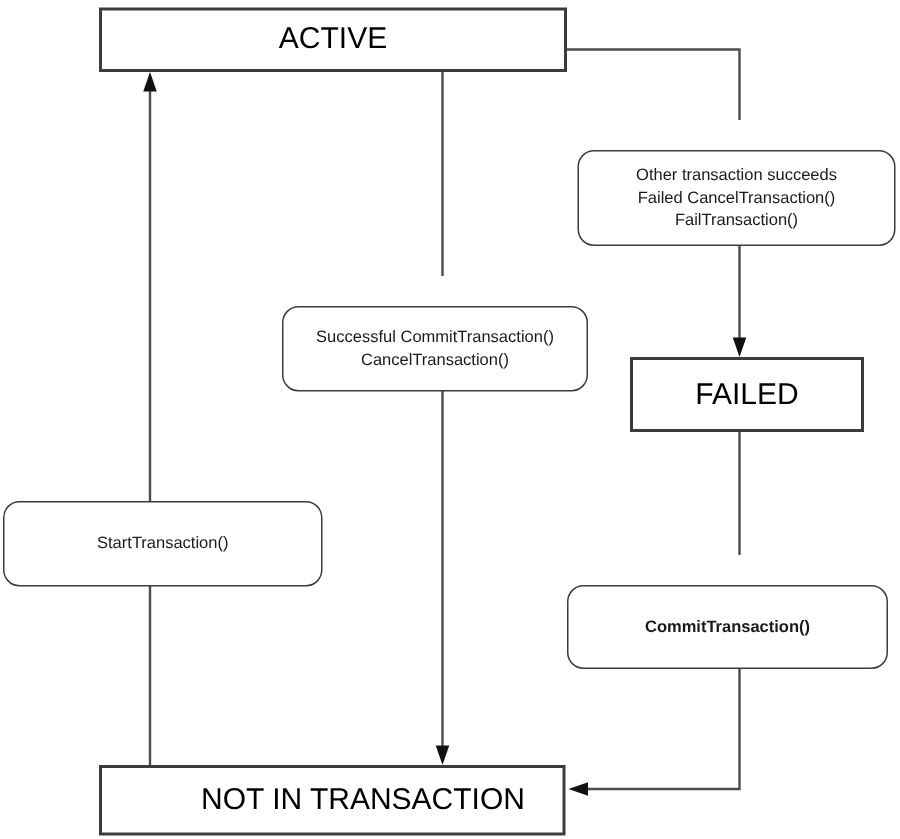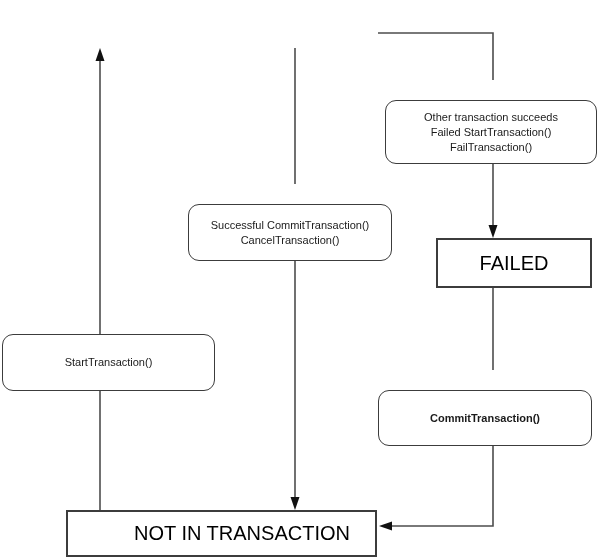--- a/index.html
+++ b/index.html
@@ -68,32 +68,35 @@
 
     <polyline points="378,33 493,33 493,80" fill="none" stroke="#4d4d4d" stroke-width="1.6"></polyline>
     <line x1="493" y1="143" x2="493" y2="226" stroke="#4d4d4d" stroke-width="1.6"></line>
     <polygon points="493,238 488.5,225 497.5,225" fill="#111111"></polygon>
 
     <line x1="493" y1="288" x2="493" y2="370" stroke="#4d4d4d" stroke-width="1.6"></line>
     <polyline points="493,425 493,526 391,526" fill="none" stroke="#4d4d4d" stroke-width="1.6"></polyline>
     <polygon points="379,526 392,521.5 392,530.5" fill="#111111"></polygon>
   </svg>
 
+  <div class="state" style="left:66px; top:5px; width:312px; height:43px;">
+    <span>ACTIVE</span>
+  </div>
 
-  <div class="state" style="left:420px; top:238px; width:156px; height:50px;margin-left:16px;">
+  <div class="state" style="left:420px; top:238px; width:156px; height:50px;">
     <span>FAILED</span>
   </div>
 
   <div class="state" style="left:66px; top:510px; width:311px; height:47px;padding-left:41px;">
     <span>NOT IN TRANSACTION</span>
   </div>
 
   <div class="note" style="left:385px; top:80px; width:212px; height:64px;">
     <span>Other transaction succeeds</span>
-    <span>Failed StartTransaction()</span>
+    <span>Failed CancelTransaction()</span>
     <span>FailTransaction()</span>
   </div>
 
   <div class="note" style="left:188px; top:184px; width:204px; height:57px;">
     <span>Successful CommitTransaction()</span>
     <span>CancelTransaction()</span>
   </div>
 
   <div class="note" style="left:2px; top:314px; width:213px; height:57px;">
     <span>StartTransaction()</span>

